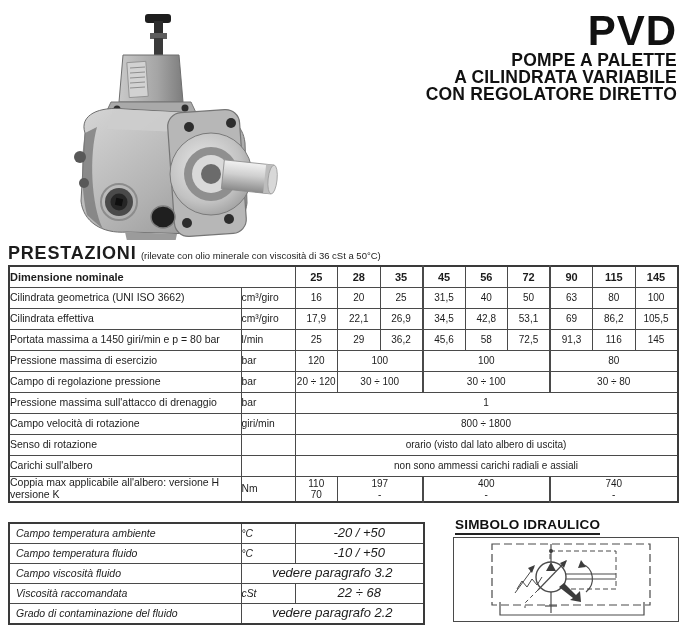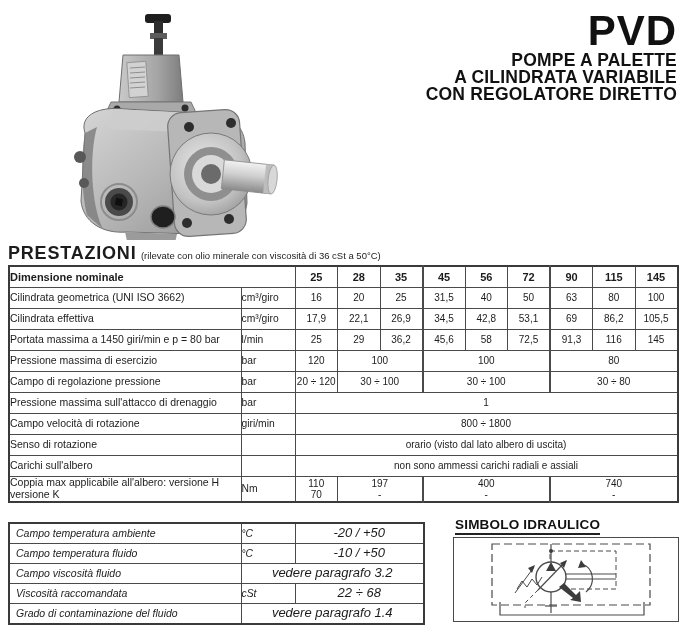--- a/index.html
+++ b/index.html
@@ -295,21 +295,21 @@
         <td class="lbl">Campo viscosità fluido</td>
         <td class="cmerged" colspan="2">vedere paragrafo 3.2</td>
       </tr>
       <tr>
         <td class="lbl">Viscosità raccomandata</td>
         <td class="unit">cSt</td>
         <td class="cval">22 ÷ 68</td>
       </tr>
       <tr>
         <td class="lbl">Grado di contaminazione del fluido</td>
-        <td class="cmerged" colspan="2">vedere paragrafo 1.4</td>
+        <td class="cmerged" colspan="2">vedere paragrafo 2.2</td>
       </tr>
     </tbody>
 </table>
 
 <div class="symtitle">SIMBOLO IDRAULICO</div>
 <div class="symbox">
   <svg width="224" height="83" viewBox="0 0 224 83" aria-hidden="true">
     <g fill="none" stroke="#4a4a4a" stroke-width="1.2">
 
       <rect x="38" y="6" width="158" height="61" stroke-dasharray="8 4"></rect>

